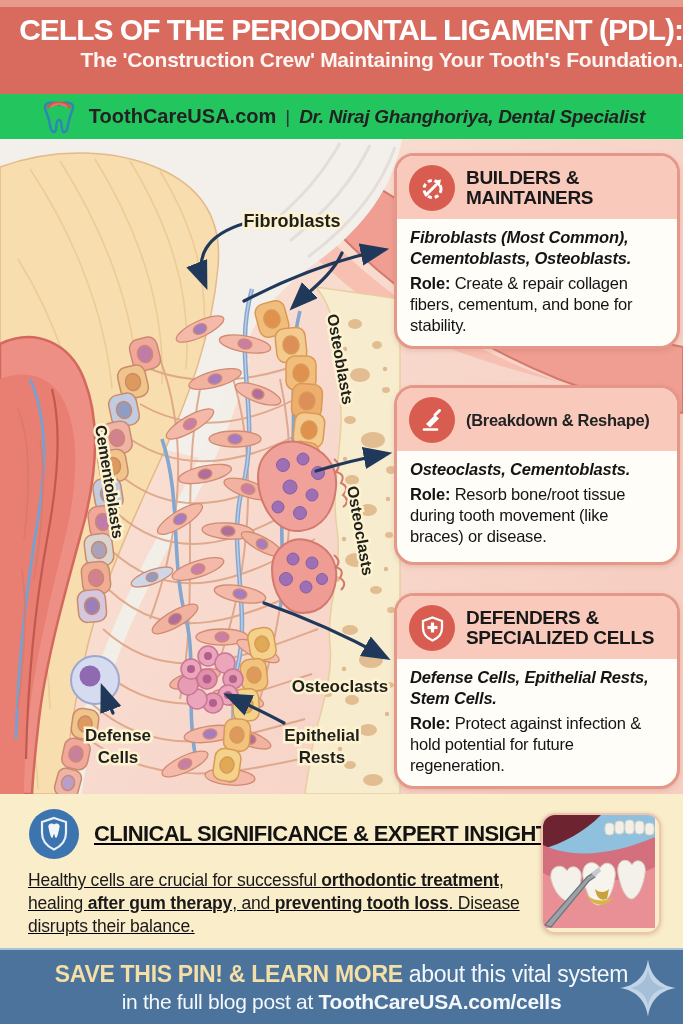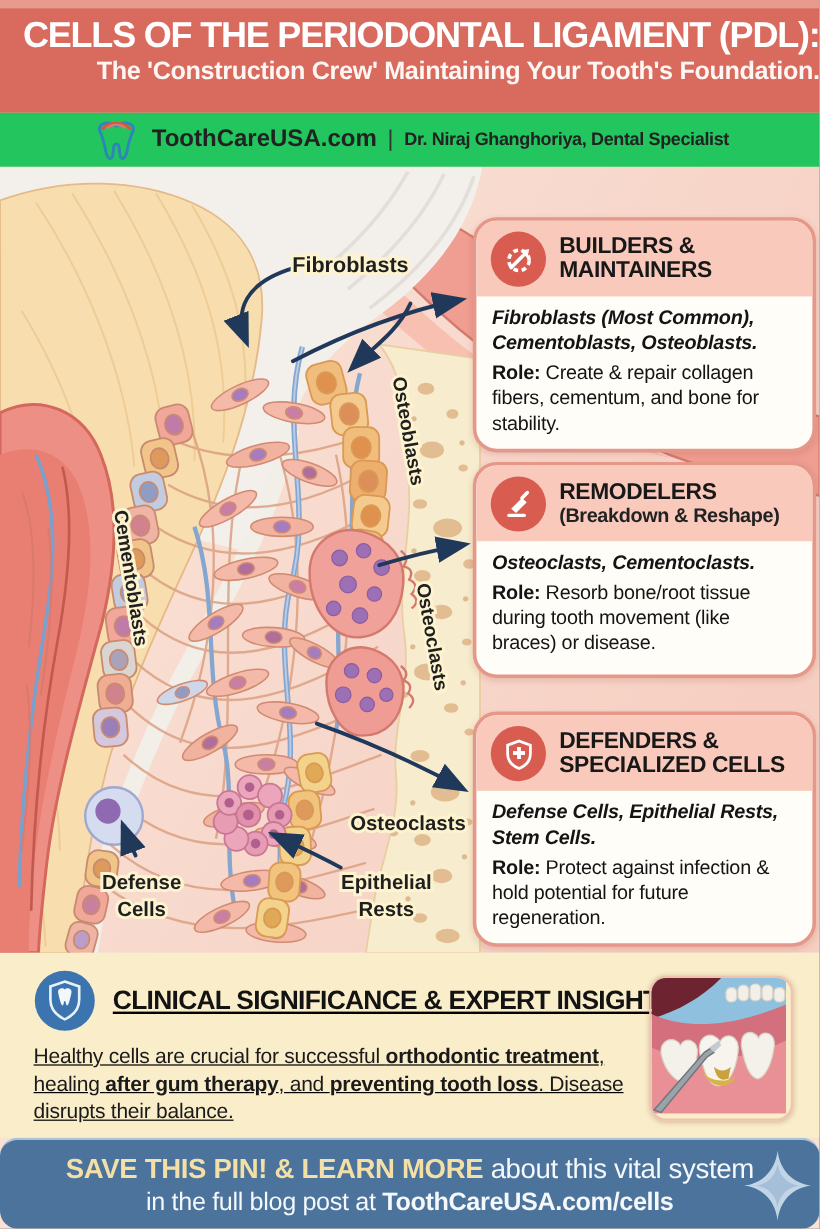--- a/index.html
+++ b/index.html
@@ -7,21 +7,21 @@
         font-family:"Liberation Sans",sans-serif;background:#f9e2d4;}
   
   .hdr{height:94px;background:#d96a5e;text-align:right;overflow:hidden;}
   .hdr-strip{height:7px;background:#e89a8c;}
   .hdr h1{margin:6px 0 1px;color:#fff;font-size:30px;font-weight:bold;letter-spacing:-1px;white-space:nowrap;}
   .hdr h2{margin:0;color:#fdf6f2;font-size:21px;font-weight:bold;letter-spacing:-.3px;}
   
   .byline{height:45px;background:#22c55e;display:flex;align-items:center;justify-content:center;gap:9px;}
   .byline .site{font-size:20px;font-weight:bold;color:#222;}
   .byline .sep{font-size:19px;color:#333;}
-  .byline .author{font-size:15px;font-weight:bold;color:#222;letter-spacing:-.3px;}
+  .byline .author{font-size:19px;font-weight:bold;color:#222;letter-spacing:-.3px;font-style:italic;}
   
   .illus{position:relative;width:683px;height:655px;}
   .illus svg.art{position:absolute;left:0;top:0;}
   .callout{position:absolute;left:394px;width:280px;border:3px solid #e5978a;border-radius:20px;
            background:#fffdf8;overflow:hidden;box-shadow:0 2px 5px rgba(160,80,60,.18);}
   .co-head{background:#f9c9bc;display:flex;align-items:center;gap:11px;padding:9px 12px 8px;}
   .co-icon{flex:0 0 46px;width:46px;height:46px;border-radius:50%;background:#d85c4f;
            display:flex;align-items:center;justify-content:center;}
   .co-titles{line-height:1.04;}
   .co-title{font-size:19px;font-weight:bold;color:#181818;letter-spacing:-.3px;}
@@ -34,21 +34,21 @@
   .clinical{position:relative;height:154px;background:#faedca;padding:0 22px 0 28px;box-sizing:border-box;text-decoration:underline;}
   .cl-head{display:flex;align-items:center;gap:14px;padding-top:14px;}
   .cl-icon{flex:0 0 52px;width:52px;height:52px;}
   .cl-head h3{margin:0;font-size:22px;font-weight:bold;color:#131313;letter-spacing:-.6px;}
   .cl-text{margin:9px 0 0;width:505px;font-size:17.5px;line-height:1.32;color:#1a1a1a;letter-spacing:-.2px;}
   .cl-text b{font-weight:bold;}
   .cl-img{position:absolute;right:22px;top:19px;width:116px;height:117px;border-radius:14px;
           border:2px solid #eec4ae;overflow:hidden;box-shadow:0 1px 4px rgba(120,60,40,.25);}
   
   .footer{position:relative;height:76px;background:#4b739c;border-top:2px solid #a9c3da;
-          text-align:center;color:#f4f8fb;box-sizing:border-box;padding-top:11px;border-radius:15px;}
+          text-align:center;color:#f4f8fb;box-sizing:border-box;padding-top:11px;}
   .f-line1{font-size:23px;letter-spacing:-.3px;}
   .f-line1 .hl{color:#f4dfa6;font-weight:bold;}
   .f-line2{font-size:21px;margin-top:2px;letter-spacing:-.3px;}
   .f-line2 b{font-weight:bold;}
   .sparkle{position:absolute;right:6px;top:8px;}
   
   .dlabel{font-family:"Liberation Sans",sans-serif;font-weight:bold;fill:#1f1f1f;
           stroke:#fdf3cf;stroke-width:5px;paint-order:stroke;}
 </style>
 </head>
@@ -470,21 +470,21 @@
       <g>
         <text class="dlabel" x="118" y="602" font-size="17" text-anchor="middle">Defense</text>
         <text class="dlabel" x="118" y="624" font-size="17" text-anchor="middle">Cells</text>
       </g>
       <g>
         <text class="dlabel" x="322" y="602" font-size="17" text-anchor="middle">Epithelial</text>
         <text class="dlabel" x="322" y="624" font-size="17" text-anchor="middle">Rests</text>
       </g>
     </svg>
 
-    <div class="callout" style="top:42px;min-height:186px;">
+    <div class="callout" style="top:14px;min-height:186px;">
       <div class="co-head">
         <div class="co-icon">
           <svg width="27" height="27" viewBox="0 0 27 27">
             <circle cx="13.5" cy="14" r="8.5" fill="none" stroke="#fff" stroke-width="3" stroke-dasharray="4 3"></circle>
             <path d="M7,20 L17,10" stroke="#fff" stroke-width="3" stroke-linecap="round"></path>
             <path d="M14.5,6 L22,4.5 L20.5,12 Z" fill="#fff"></path>
           </svg>
         </div>
         <div class="co-titles">
             <div class="co-title">BUILDERS &amp; MAINTAINERS</div>
@@ -499,26 +499,25 @@
     <div class="callout" style="top:246px;min-height:174px;">
       <div class="co-head">
         <div class="co-icon">
           <svg width="27" height="27" viewBox="0 0 27 27">
             <path d="M7,17 L16,8 L20,11.5 L11,20.5 Z" fill="#fff"></path>
             <path d="M16,8 L20.5,3.5" stroke="#fff" stroke-width="3" stroke-linecap="round"></path>
             <path d="M5,22.5 H18" stroke="#fff" stroke-width="2.6" stroke-linecap="round"></path>
           </svg>
         </div>
         <div class="co-titles">
-          <div class="co-title">REMODELERS</div>
           <div class="co-sub">(Breakdown &amp; Reshape)</div>
         </div>
       </div>
       <div class="co-body">
-        <div class="co-cells">Osteoclasts, Cementoclasts.</div>
+        <div class="co-cells">Osteoclasts, Cementoblasts.</div>
         <div class="co-role"><b>Role:</b><span> Resorb bone/root tissue during tooth movement (like braces) or disease.</span></div>
       </div>
     </div>
 
     <div class="callout" style="top:454px;min-height:190px;">
       <div class="co-head">
         <div class="co-icon">
           <svg width="27" height="27" viewBox="0 0 27 27">
             <path d="M13.5,2.5 L23,6 V13 C23,19.5 18.8,23.3 13.5,25.5 C8.2,23.3 4,19.5 4,13 V6 Z" fill="none" stroke="#fff" stroke-width="2.3"></path>
             <rect x="11.9" y="7.5" width="3.2" height="10" fill="#fff"></rect>

